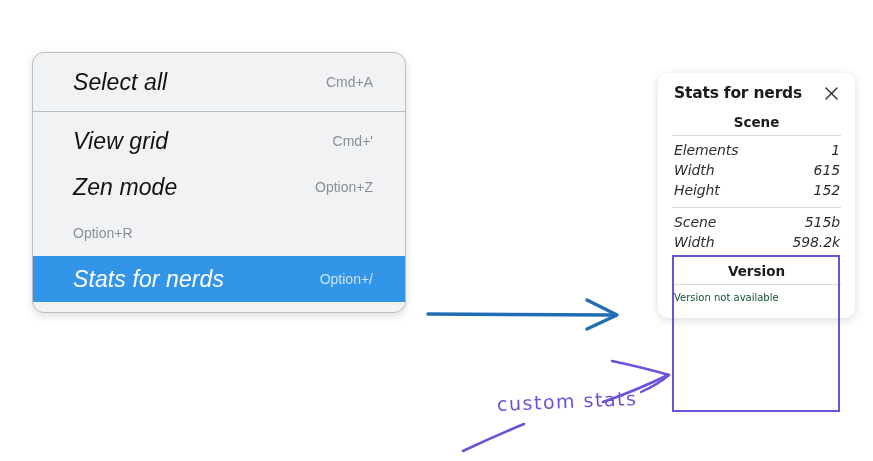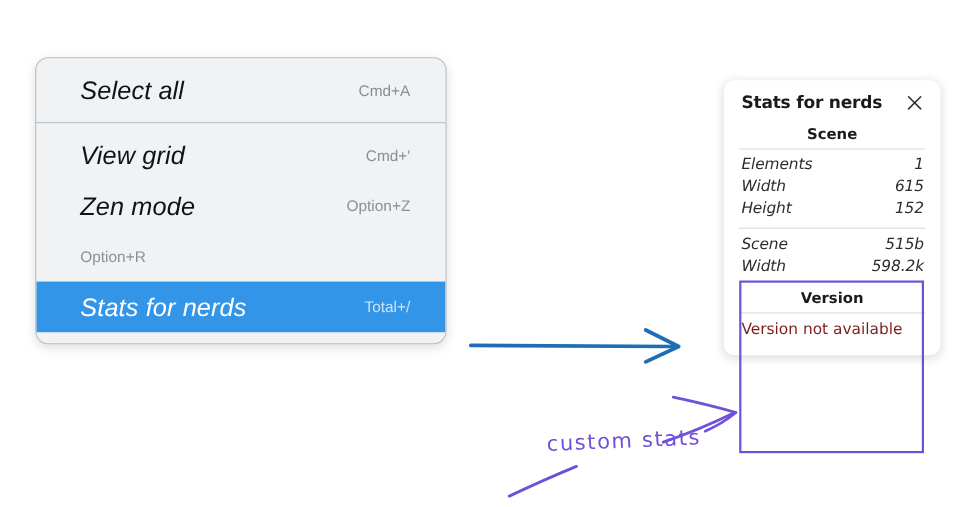--- a/index.html
+++ b/index.html
@@ -113,22 +113,22 @@
     align-items: flex-end;
     padding: 2px 15px 2px 16px;
     font-size: 14px;
     color: #2c2d31;
     font-style: italic;
   }
   .stat-row .k { letter-spacing: -0.1px; }
   .stat-row .v { letter-spacing: -0.1px; }
   .plain-row {
     padding: 3px 30px 2px 16px;
-    font-size: 14px;
-    color: #7f1d1d;
+    font-size: 10px;
+    color: #14532d;
   }
   
   #custom-stats-box {
     position: absolute;
     left: 672px;
     top: 255px;
     width: 168px;
     height: 157px;
     border: 2px solid #6f50d9;
     box-sizing: border-box;
@@ -175,21 +175,21 @@
     </div>
     <div class="menu-item">
       <span class="label">Zen mode</span>
       <span class="shortcut">Option+Z</span>
     </div>
     <div class="menu-item">
       <span class="shortcut">Option+R</span>
     </div>
     <div class="menu-item selected">
       <span class="label">Stats for nerds</span>
-      <span class="shortcut">Total+/</span>
+      <span class="shortcut">Option+/</span>
     </div>
   </div>
 
 </div>
 
 <div id="stats-panel">
 
   <div class="stats-header">
     <span class="stats-title">Stats for nerds</span>
     <span>

